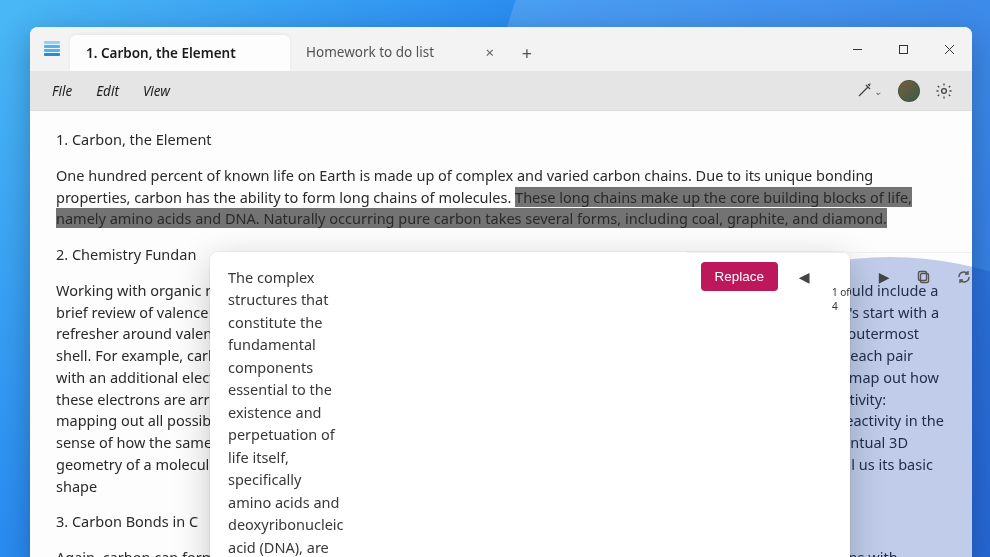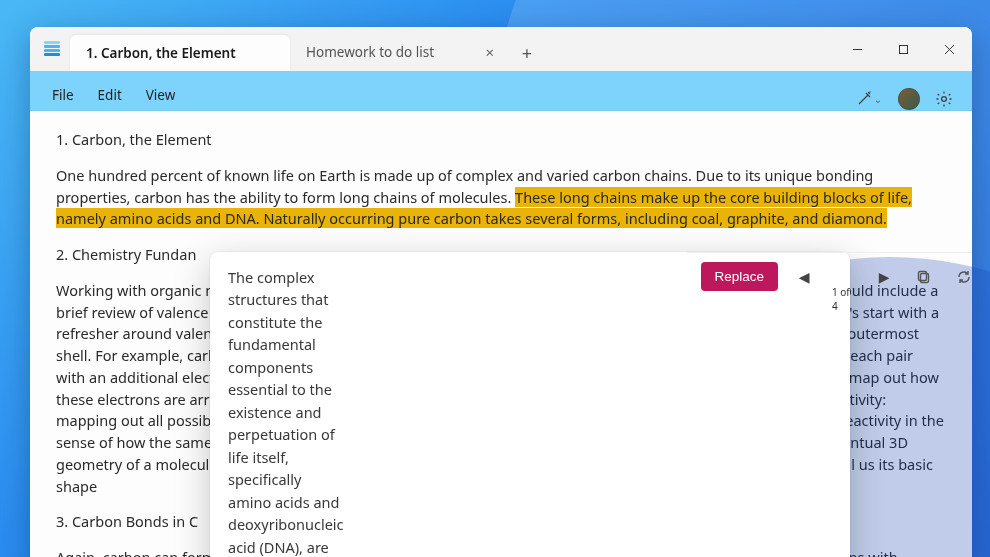--- a/index.html
+++ b/index.html
@@ -66,24 +66,25 @@
     margin-left:auto; display:flex;
   }
   .win-btn {
     width:46px; height:44px; display:flex; align-items:center; justify-content:center;
     font-size:13px; color:#333; cursor:pointer;
   }
   .win-btn svg { width:11px; height:11px; stroke:#333; stroke-width:1; fill:none;}
 
   
   .menubar {
-    height: 40px; background:#7dd3fc;
-    display:flex; align-items:flex-end;
+    height: 40px; background:#e5e5e5;
+    display:flex; align-items:center;
     padding: 0 10px;
     border-bottom:1px solid rgba(0,0,0,0.04);
+    font-style:italic;
   }
   .menu-item {
     padding: 6px 12px; font-size:13.5px; color:#222;
     border-radius:4px; cursor:pointer;
   }
   .menubar-right { margin-left:auto; display:flex; align-items:center; gap:14px; padding-right:8px;}
   .mb-icon { width:20px; height:20px; display:flex; align-items:center; justify-content:center; cursor:pointer; color:#444;}
   .mb-icon.chev { width:30px; gap:2px;}
   .avatar { width:22px; height:22px; border-radius:50%; background:linear-gradient(135deg,#7a5c3a,#3a5c4a); border:1px solid rgba(0,0,0,0.1);}
   .gear svg{ width:18px; height:18px; stroke:#444; fill:none; stroke-width:1.3;}
@@ -91,21 +92,21 @@
 
   
   .doc {
     flex:1; overflow:hidden;
     padding: 18px 26px 0 26px;
     font-size: 14.5px; line-height:1.5;
     color:#2a2a2a;
     position:relative;
   }
   .doc p { margin-bottom: 14px; }
-  .hl { background:#eab308; }
+  .hl { background:#737373; }
 
   
   .popup {
     position:absolute;
     left:180px; top:225px;
     width:640px;
     background:#ffffff;
     border-radius:8px;
     box-shadow: 0 10px 36px rgba(0,0,0,0.22), 0 0 0 1px rgba(0,0,0,0.04);
     display:flex; flex-direction:row;

